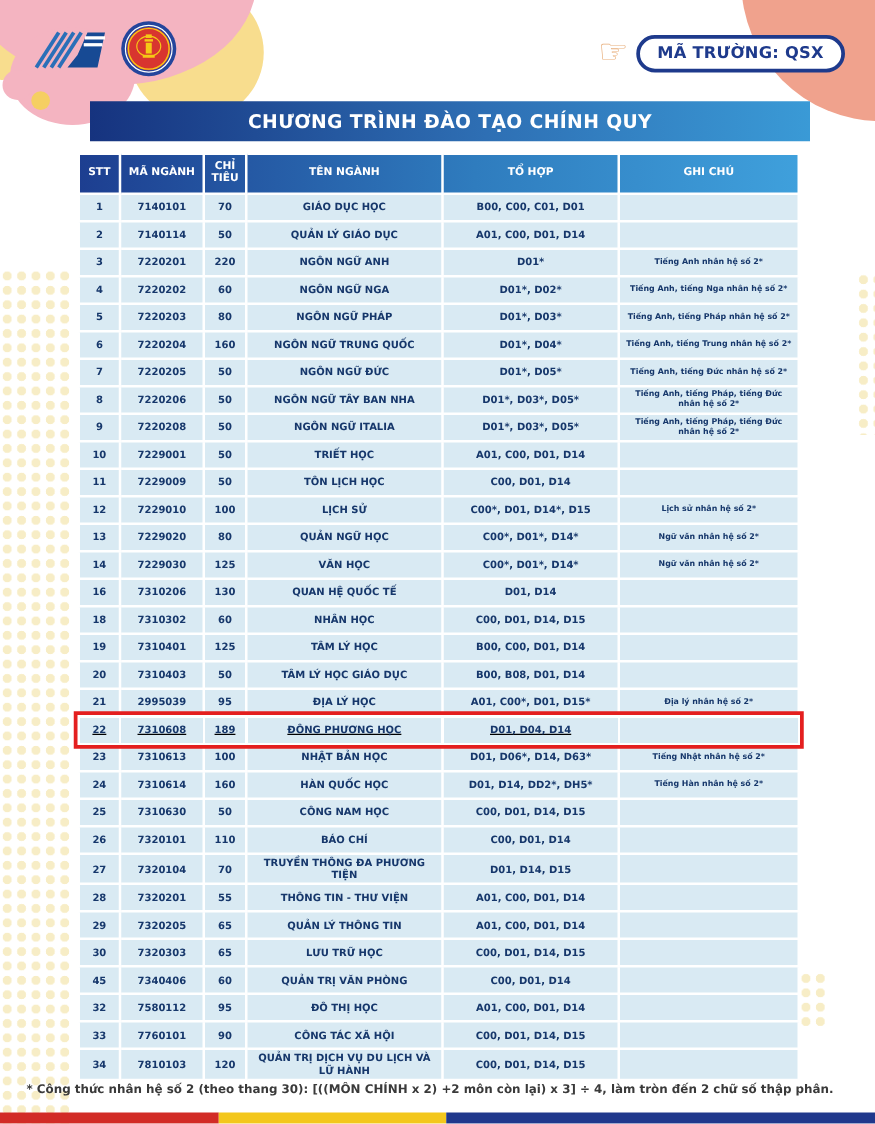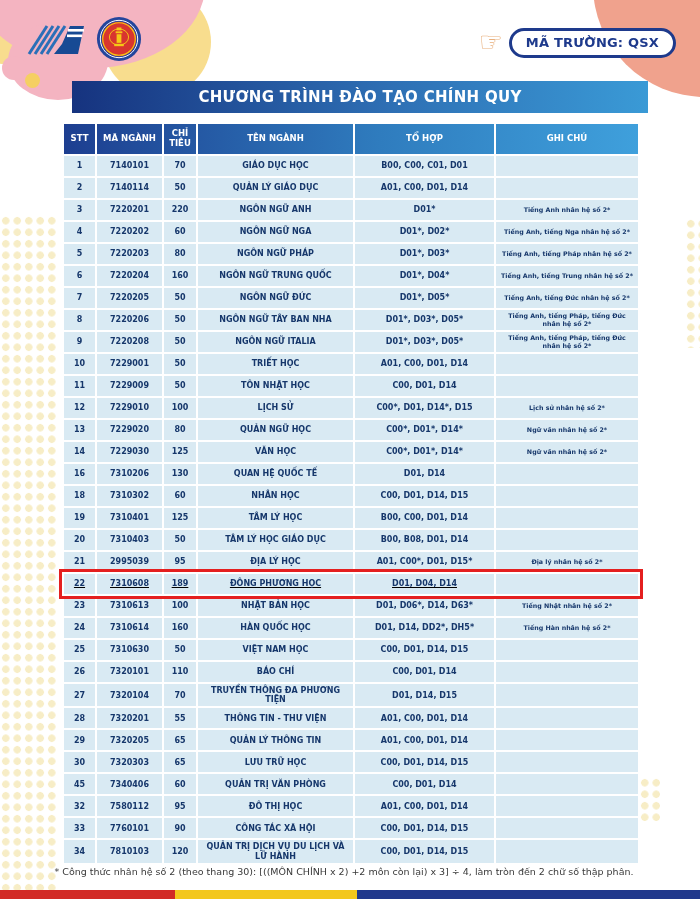--- a/index.html
+++ b/index.html
@@ -37,21 +37,21 @@
   table{width:576px; border-collapse:collapse; table-layout:fixed;}
   thead tr{background:linear-gradient(90deg,#1d3e90 0%, #2f7cbe 55%, #3fa0dc 100%);}
   th{color:#fff; font-size:8.5px; font-weight:bold; border:2px solid #fff; padding:4px 1px; height:22px; line-height:1.15;}
   td{background:#d9eaf3; color:#16376b; font-weight:bold; font-size:8px; text-align:center;
      border:2px solid #fff; padding:2px 3px; height:16px; line-height:1.15;}
   td.c-note{font-size:6.3px; line-height:1.25;}
   tr.highlight{outline:3px solid #e41f1f; outline-offset:1px;text-decoration:underline;}
   tr.highlight td{position:relative; z-index:2;}
   
   .footnote{position:absolute; left:0; top:866px; width:688px; text-align:center; z-index:1;
-    color:#3a3a3a; font-weight:normal; font-size:9.5px;}
+    color:#3a3a3a; font-weight:bold; font-size:9.5px;}
   .bottom-bar{position:absolute; left:0; bottom:0; width:700px; height:9px; display:flex; z-index:1;}
   .bar-red{width:175px; background:#d22b26;}
   .bar-yellow{width:182px; background:#f3c71c;}
   .bar-blue{width:343px; background:#20388c;}
 </style>
 </head>
 <body>
 
 <div class="canvas">
 
@@ -200,21 +200,21 @@
       <td class="c-code">7229001</td>
       <td class="c-quota">50</td>
       <td class="c-name">TRIẾT HỌC</td>
       <td class="c-combo">A01, C00, D01, D14</td>
       <td class="c-note"></td>
     </tr>
           <tr>
       <td class="c-stt">11</td>
       <td class="c-code">7229009</td>
       <td class="c-quota">50</td>
-      <td class="c-name">TÔN NHẬT HỌC</td>
+      <td class="c-name">TÔN LỊCH HỌC</td>
       <td class="c-combo">C00, D01, D14</td>
       <td class="c-note"></td>
     </tr>
           <tr>
       <td class="c-stt">12</td>
       <td class="c-code">7229010</td>
       <td class="c-quota">100</td>
       <td class="c-name">LỊCH SỬ</td>
       <td class="c-combo">C00*, D01, D14*, D15</td>
       <td class="c-note">Lịch sử nhân hệ số 2*</td>
@@ -296,21 +296,21 @@
       <td class="c-code">7310614</td>
       <td class="c-quota">160</td>
       <td class="c-name">HÀN QUỐC HỌC</td>
       <td class="c-combo">D01, D14, DD2*, DH5*</td>
       <td class="c-note">Tiếng Hàn nhân hệ số 2*</td>
     </tr>
           <tr>
       <td class="c-stt">25</td>
       <td class="c-code">7310630</td>
       <td class="c-quota">50</td>
-      <td class="c-name">VIỆT NAM HỌC</td>
+      <td class="c-name">CÔNG NAM HỌC</td>
       <td class="c-combo">C00, D01, D14, D15</td>
       <td class="c-note"></td>
     </tr>
           <tr>
       <td class="c-stt">26</td>
       <td class="c-code">7320101</td>
       <td class="c-quota">110</td>
       <td class="c-name">BÁO CHÍ</td>
       <td class="c-combo">C00, D01, D14</td>
       <td class="c-note"></td>

